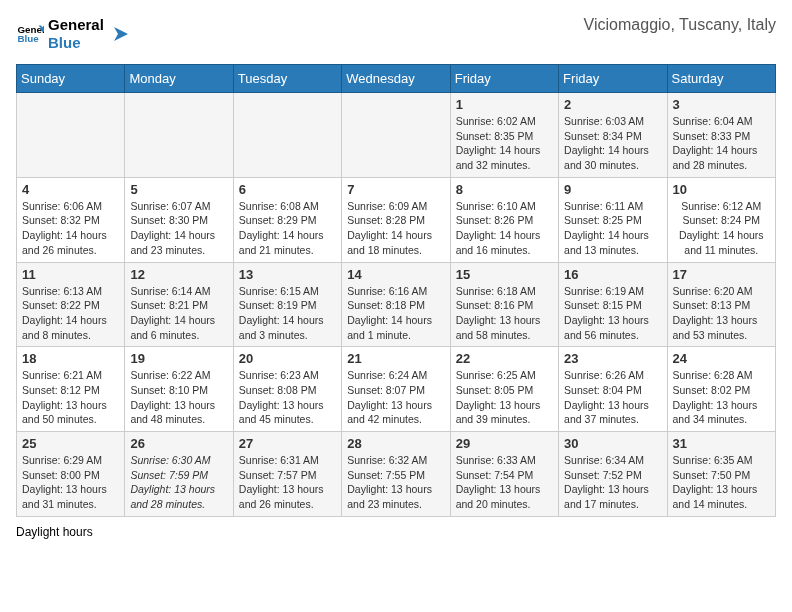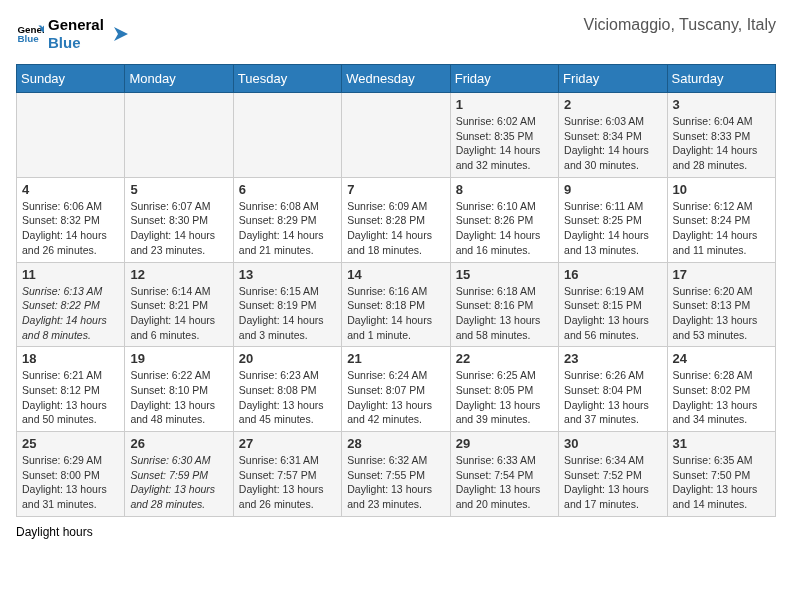--- a/index.html
+++ b/index.html
@@ -179,29 +179,29 @@
 Daylight: 14 hours and 16 minutes.</div>
         </td>
         <td>
           <div class="day-number">9</div>
           <div class="day-info" style="white-space: pre-line;">Sunrise: 6:11 AM
 Sunset: 8:25 PM
 Daylight: 14 hours and 13 minutes.</div>
         </td>
         <td>
           <div class="day-number">10</div>
-          <div class="day-info" style="white-space: pre-line;">Sunrise: 6:12 AM
+          <div class="day-info" style="white-space: pre-line; text-align: center;">Sunrise: 6:12 AM
 Sunset: 8:24 PM
 Daylight: 14 hours and 11 minutes.</div>
         </td>
       </tr>
       <tr>
         <td>
           <div class="day-number">11</div>
-          <div class="day-info" style="white-space: pre-line; font-style: italic;">Sunrise: 6:13 AM
+          <div class="day-info" style="white-space: pre-line;">Sunrise: 6:13 AM
 Sunset: 8:22 PM
 Daylight: 14 hours and 8 minutes.</div>
         </td>
         <td>
           <div class="day-number">12</div>
           <div class="day-info" style="white-space: pre-line;">Sunrise: 6:14 AM
 Sunset: 8:21 PM
 Daylight: 14 hours and 6 minutes.</div>
         </td>
         <td>

